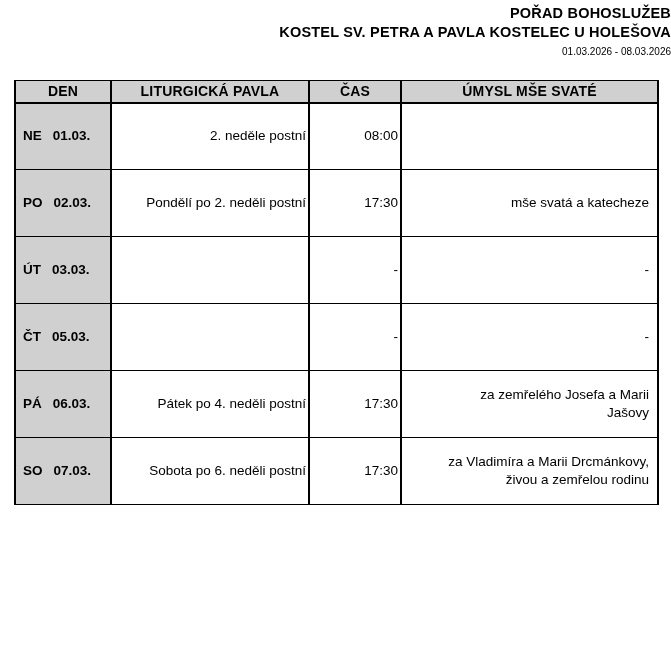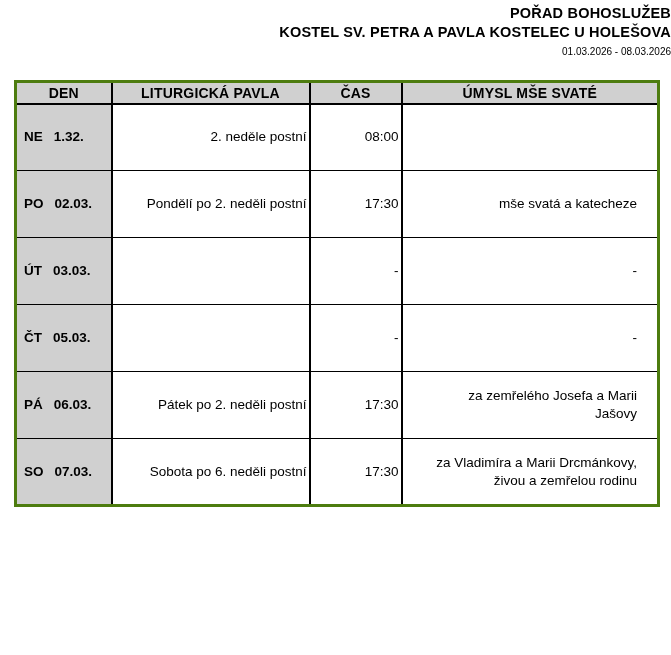--- a/index.html
+++ b/index.html
@@ -28,21 +28,21 @@
     font-size: 10px;
     font-weight: normal;
     line-height: 19px;
     margin: 0;
   }
   table.schedule {
     border-collapse: collapse;
     table-layout: fixed;
     width: 643px;
     margin: 19px 0 0 14px;
-    border: 3px solid #4d7c0f;
+    border: 1px solid #4d7c0f;
   }
   .schedule th {
     background: #d0d0d0;
     font-size: 14px;
     font-weight: bold;
     height: 22px;
     text-align: center;
     vertical-align: middle;
     border: 2px solid #000;
     border-top-width: 1px;
@@ -63,21 +63,21 @@
   .schedule td.den {
     background: #d0d0d0;
     font-weight: bold;
     text-align: left;
     padding-left: 7px;
     white-space: nowrap;
   }
   .schedule td.den .date { margin-left: 11px; }
   .schedule td.umysl {
     white-space: pre-line;
-    padding: 2px 20px;
+    padding: 2px 8px;
   }
 </style>
 </head>
 <body>
 
 <div class="titles">
   <p class="title-main">POŘAD BOHOSLUŽEB</p>
   <p class="title-sub">KOSTEL SV. PETRA A PAVLA KOSTELEC U HOLEŠOVA</p>
   <p class="title-dates">01.03.2026 - 08.03.2026</p>
 </div>
@@ -92,21 +92,21 @@
   <thead>
     <tr>
       <th>DEN</th>
       <th>LITURGICKÁ PAVLA</th>
       <th>ČAS</th>
       <th>ÚMYSL MŠE SVATÉ</th>
     </tr>
   </thead>
   <tbody>
     <tr>
-      <td class="den"><span>NE</span><span class="date">1.32.</span></td>
+      <td class="den"><span>NE</span><span class="date">01.03.</span></td>
       <td>2. neděle postní</td>
       <td>08:00</td>
       <td class="umysl"></td>
     </tr>
     <tr>
       <td class="den"><span>PO</span><span class="date">02.03.</span></td>
       <td>Pondělí po 2. neděli postní</td>
       <td>17:30</td>
       <td class="umysl">mše svatá a katecheze</td>
     </tr>
@@ -117,21 +117,21 @@
       <td class="umysl">-</td>
     </tr>
     <tr>
       <td class="den"><span>ČT</span><span class="date">05.03.</span></td>
       <td></td>
       <td>-</td>
       <td class="umysl">-</td>
     </tr>
     <tr>
       <td class="den"><span>PÁ</span><span class="date">06.03.</span></td>
-      <td>Pátek po 2. neděli postní</td>
+      <td>Pátek po 4. neděli postní</td>
       <td>17:30</td>
       <td class="umysl">za zemřelého Josefa a Marii
 Jašovy</td>
     </tr>
     <tr>
       <td class="den"><span>SO</span><span class="date">07.03.</span></td>
       <td>Sobota po 6. neděli postní</td>
       <td>17:30</td>
       <td class="umysl">za Vladimíra a Marii Drcmánkovy,
 živou a zemřelou rodinu</td>

